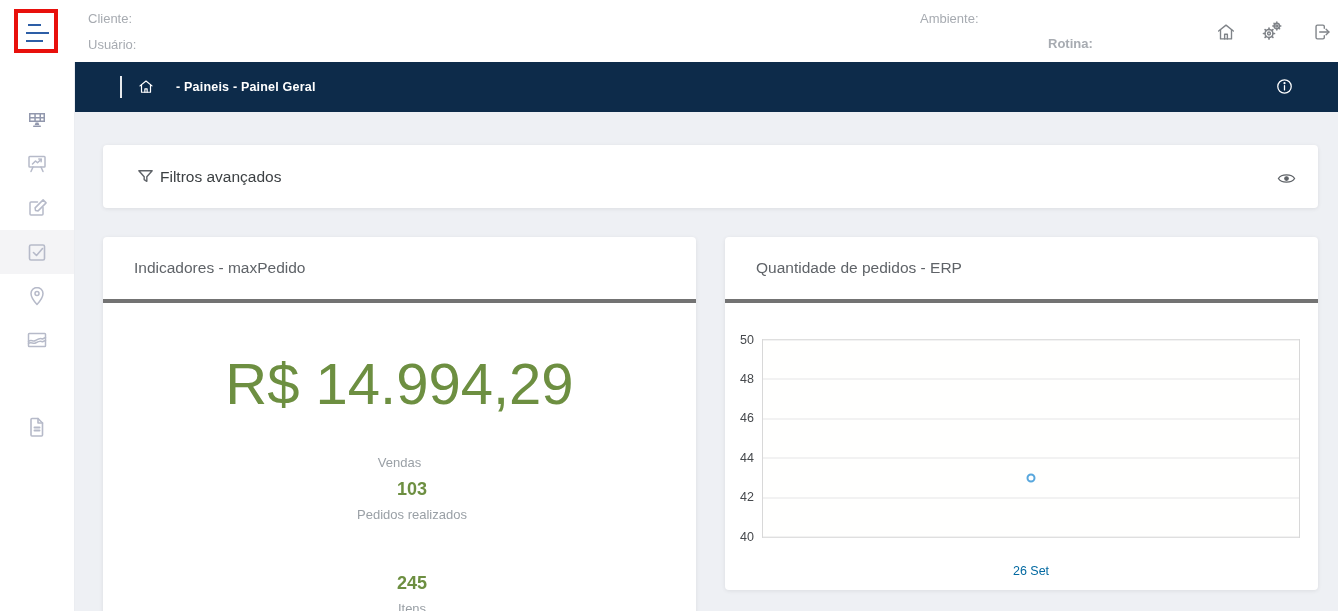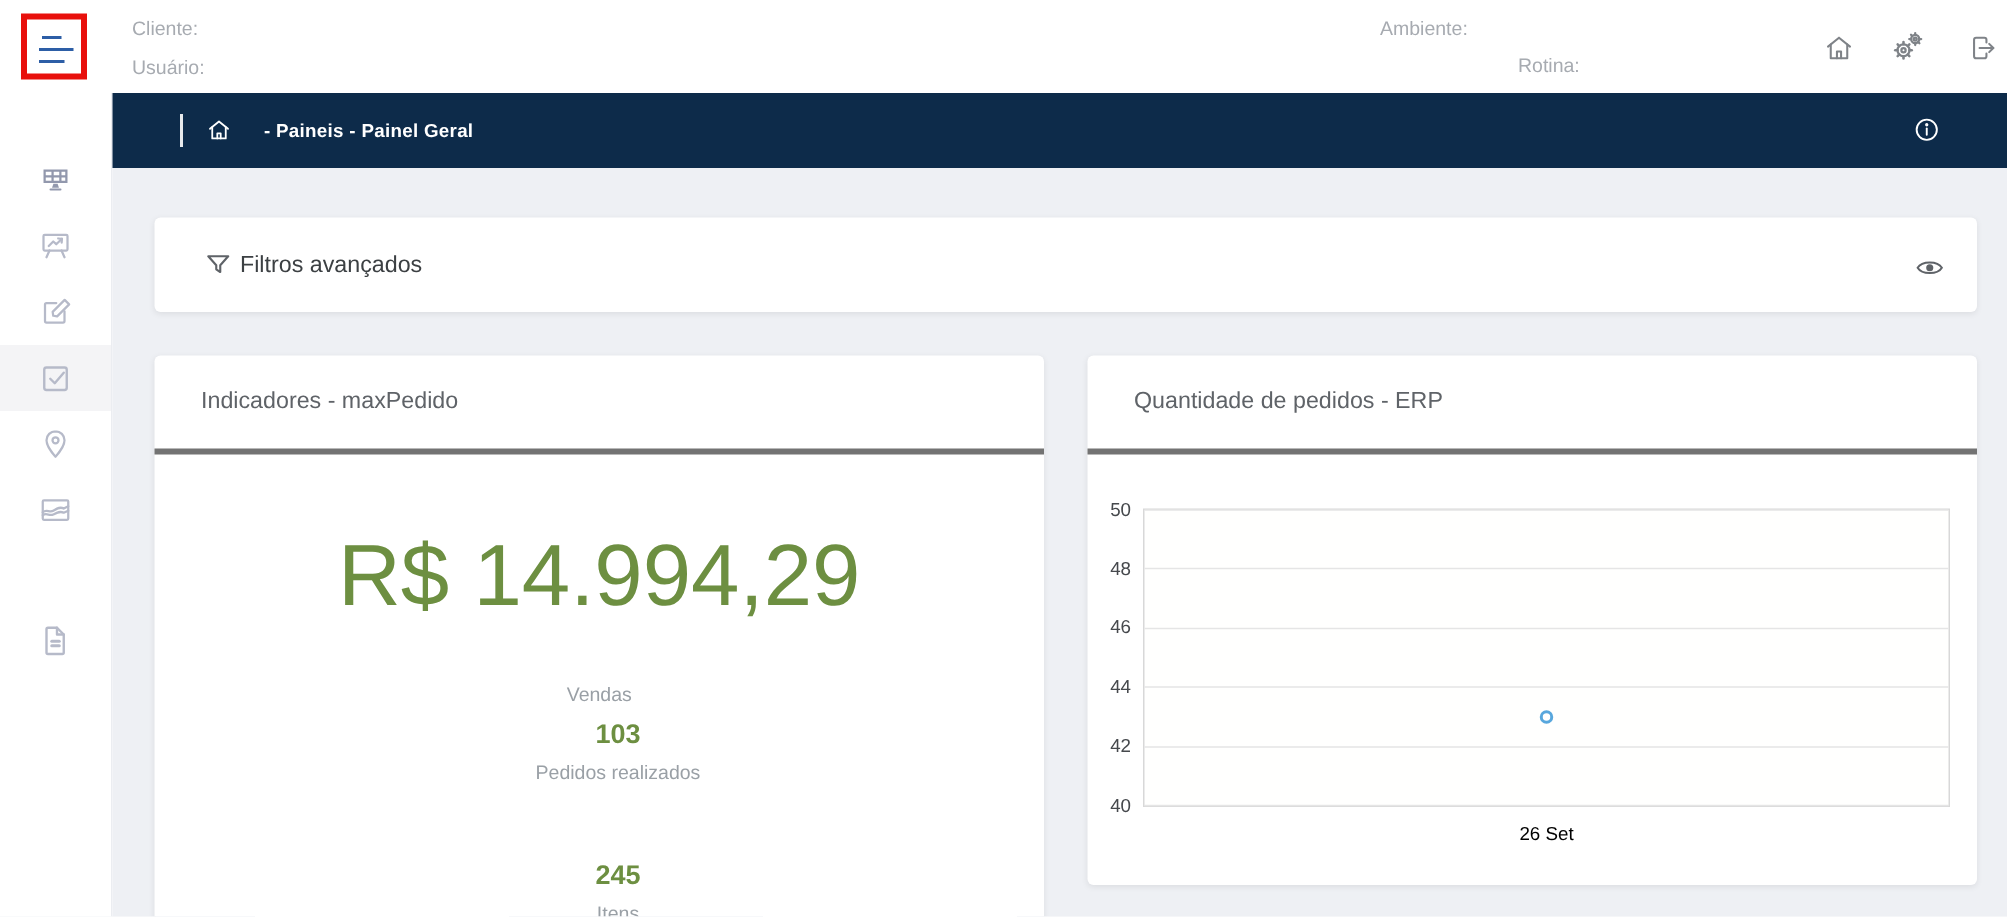--- a/index.html
+++ b/index.html
@@ -20,21 +20,21 @@
     border: 4px solid #e8100c; background: #ffffff; cursor: pointer;
   }
   .menu-btn .bar { position: absolute; height: 2px; background: #2d5ea6; }
   .menu-btn .bar1 { left: 10px; top: 11px; width: 13px; }
   .menu-btn .bar2 { left: 8px;  top: 19px; width: 23px; }
   .menu-btn .bar3 { left: 8px;  top: 27px; width: 17px; }
   .top-label { position: absolute; font-size: 13px; color: #a7abb1; white-space: nowrap; }
   .lbl-cliente  { left: 88px;  top: 11px; }
   .lbl-usuario  { left: 88px;  top: 37px; }
   .lbl-ambiente { left: 920px; top: 11px; }
-  .lbl-rotina   { left: 1012px; top: 36px; }
+  .lbl-rotina   { left: 1048px; top: 36px; font-weight: bold; }
   .top-icon { position: absolute; cursor: pointer; color: #7f8average388; color: #7f8388; }
   .icon-home-top     { left: 1215px; top: 21px; }
   .icon-settings-top { left: 1260px; top: 19px; }
   .icon-logout-top   { left: 1311px; top: 21px; }
 
   
   .navybar {
     position: absolute; left: 75px; top: 62px; width: 1263px; height: 50px;
     background: #0d2b4a; z-index: 4;
   }
@@ -115,22 +115,22 @@
     position: absolute; left: -9px; transform: translate(-100%, 50%);
     font-size: 12.5px; color: #46494d; line-height: 12.5px; white-space: nowrap;
   }
   .point {
     position: absolute; width: 9px; height: 9px; border-radius: 50%;
     background: #ffffff; border: 2px solid #58a7dd;
     transform: translate(-50%, 50%);
   }
   .chart-xaxis { position: relative; margin: 0 18px 0 37px; height: 30px; }
   .xtick {
-    position: absolute; top: 11px; transform: translateX(-50%);
-    font-size: 12.5px; color: #000000; white-space: nowrap;
+    position: absolute; top: 26px; transform: translateX(-50%);
+    font-size: 12.5px; color: #0369a1; white-space: nowrap;
   }
   svg { display: block; }
 </style>
 </head>
 <body>
 
 <div class="topbar">
   <div class="menu-btn">
     <span class="bar bar1"></span>
     <span class="bar bar2"></span>

